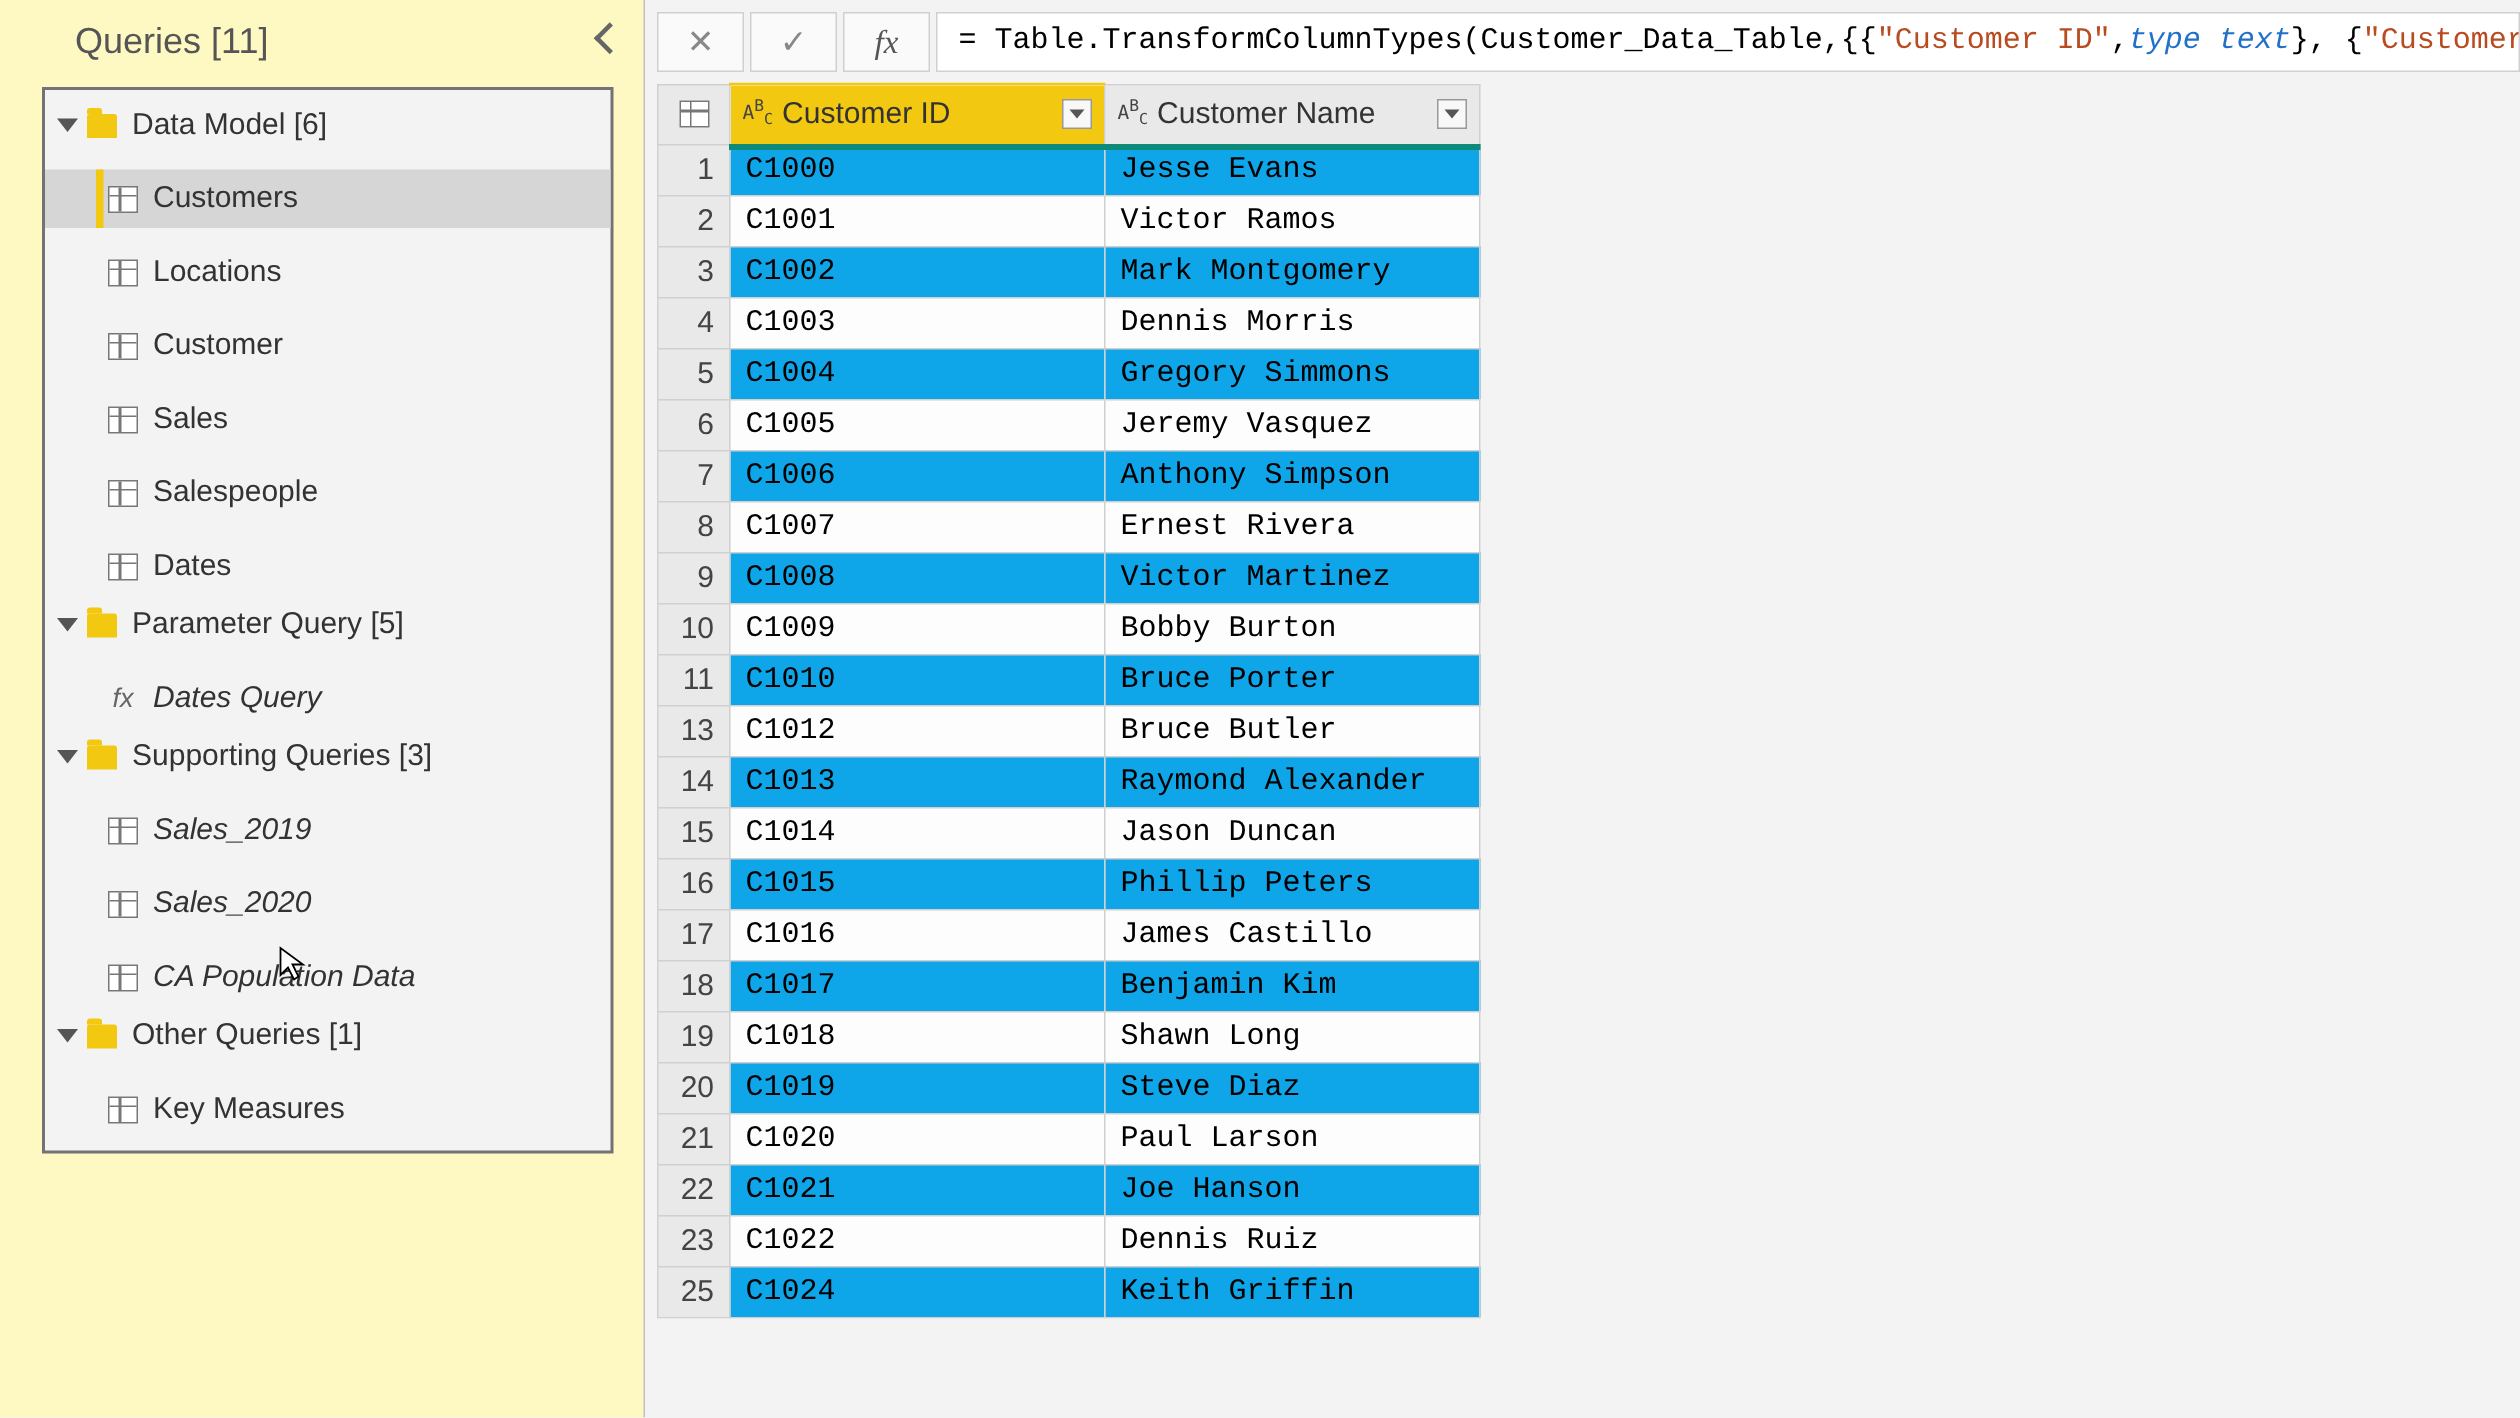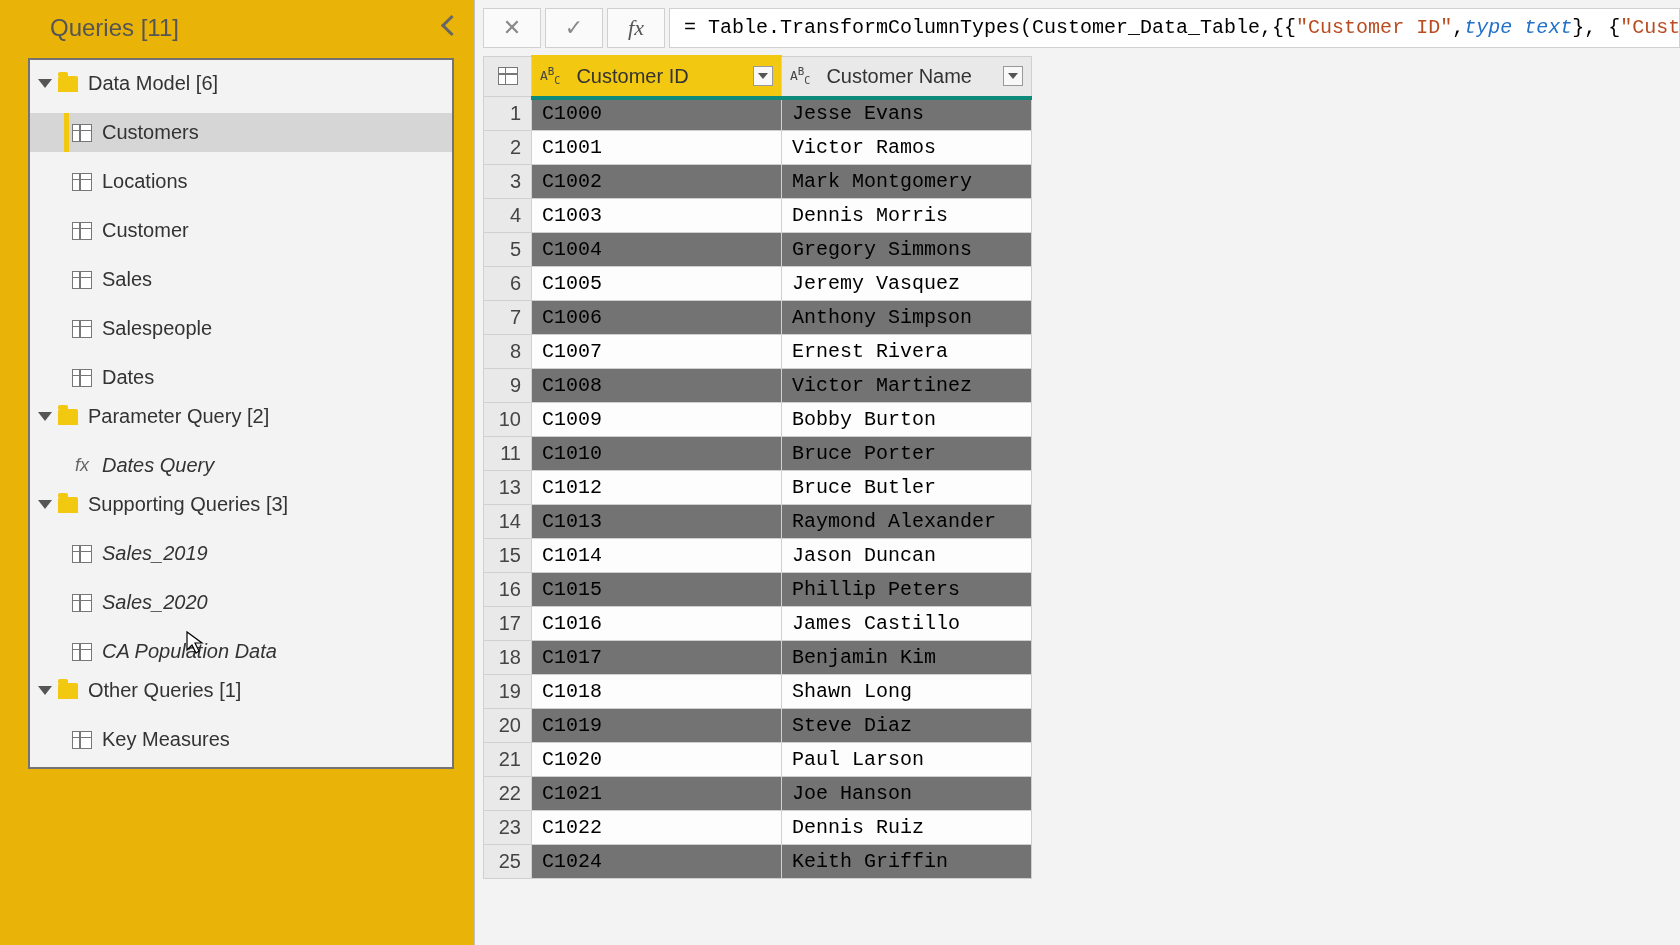--- a/index.html
+++ b/index.html
@@ -7,22 +7,22 @@
   font-family: 'Segoe UI', Tahoma, sans-serif;
   background: #f3f3f3;
   width: 1680px;
   height: 945px;
   overflow: hidden;
   display: flex;
 }
 
 
 .sidebar {
-  width: 475px;
-  background: #eab308;
+  width: 430px;
+  background: #fef9c3;
   border-right: 1px solid #c0c0c0;
   position: relative;
 }
 .sidebar-header {
   padding: 14px 0 16px 50px;
   font-size: 24px;
   color: #555;
   position: relative;
 }
 .collapse-btn {
@@ -219,21 +219,21 @@
   height: 40px;
   padding: 0;
   position: relative;
 }
 .grid th.colhead.selected { background: #f2c811; border-top: 2px solid #f2c811; }
 .colhead-inner {
   display: flex;
   align-items: center;
   padding: 0 8px;
   height: 100%;
-  gap: 16px;
+  gap: 6px;
 }
 .type-ico {
   font-size: 13px;
   font-family: Consolas, monospace;
   color: #444;
   line-height: 1;
 }
 .type-ico sub { font-size: 10px; }
 .drop-btn {
   margin-left: auto;
@@ -263,21 +263,21 @@
   background: #e9e9e9;
   text-align: right;
   padding: 0 10px;
   font-family: 'Segoe UI', sans-serif;
   font-size: 20px;
   color: #444;
   height: 34px;
 }
 .grid td.cell {
   padding: 0 10px;
-  background: #737373;
+  background: #0ea5e9;
   height: 34px;
   min-width: 250px;
 }
 .grid tbody tr:nth-child(even) td.cell { background: #fdfdfd; }
 
 </style>
 </head>
 <body>
 
 <div class="sidebar">
@@ -314,21 +314,21 @@
           <span class="table-icon"></span>
           <span class="label">Salespeople</span>
         </div>
         <div class="tree-row item">
           <span class="table-icon"></span>
           <span class="label">Dates</span>
         </div>
         <div class="tree-row folder">
           <span class="caret"></span>
           <span class="folder-icon"></span>
-          <span class="label">Parameter Query [2]</span>
+          <span class="label">Parameter Query [5]</span>
         </div>
         <div class="tree-row item italic">
           <span class="fx-small">fx</span>
           <span class="label">Dates Query</span>
         </div>
         <div class="tree-row folder">
           <span class="caret"></span>
           <span class="folder-icon"></span>
           <span class="label">Supporting Queries [3]</span>
         </div>

